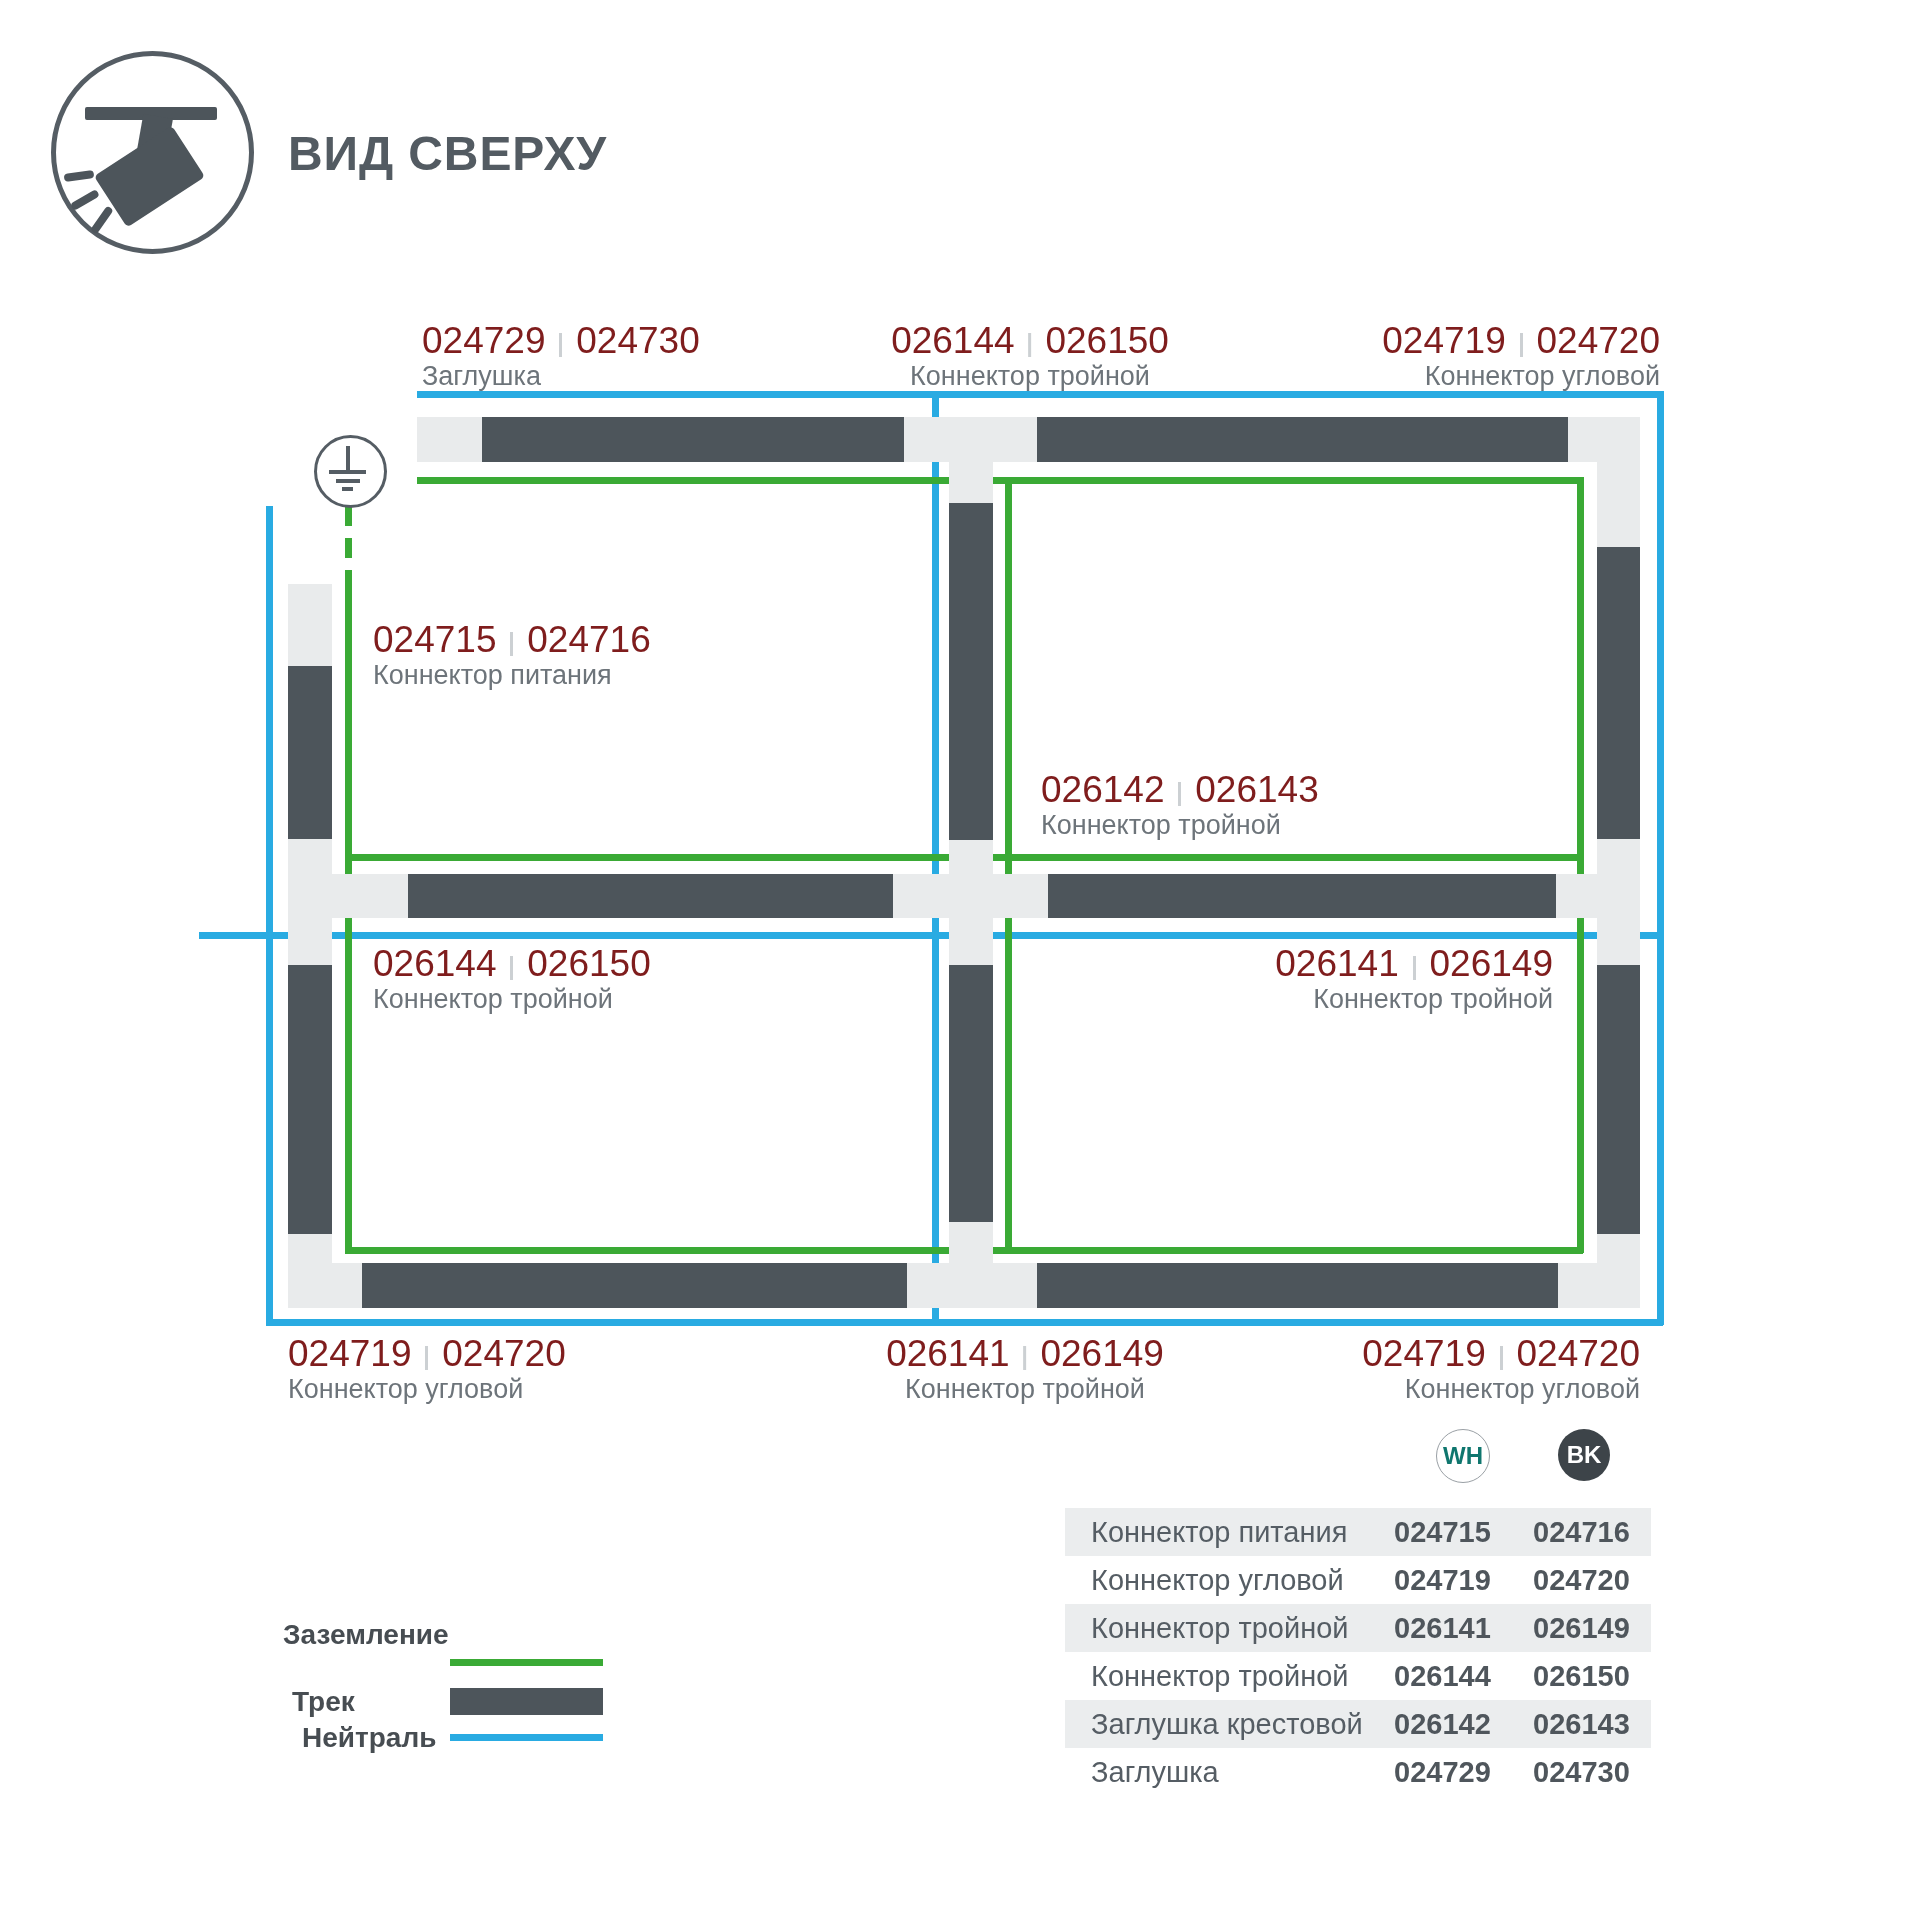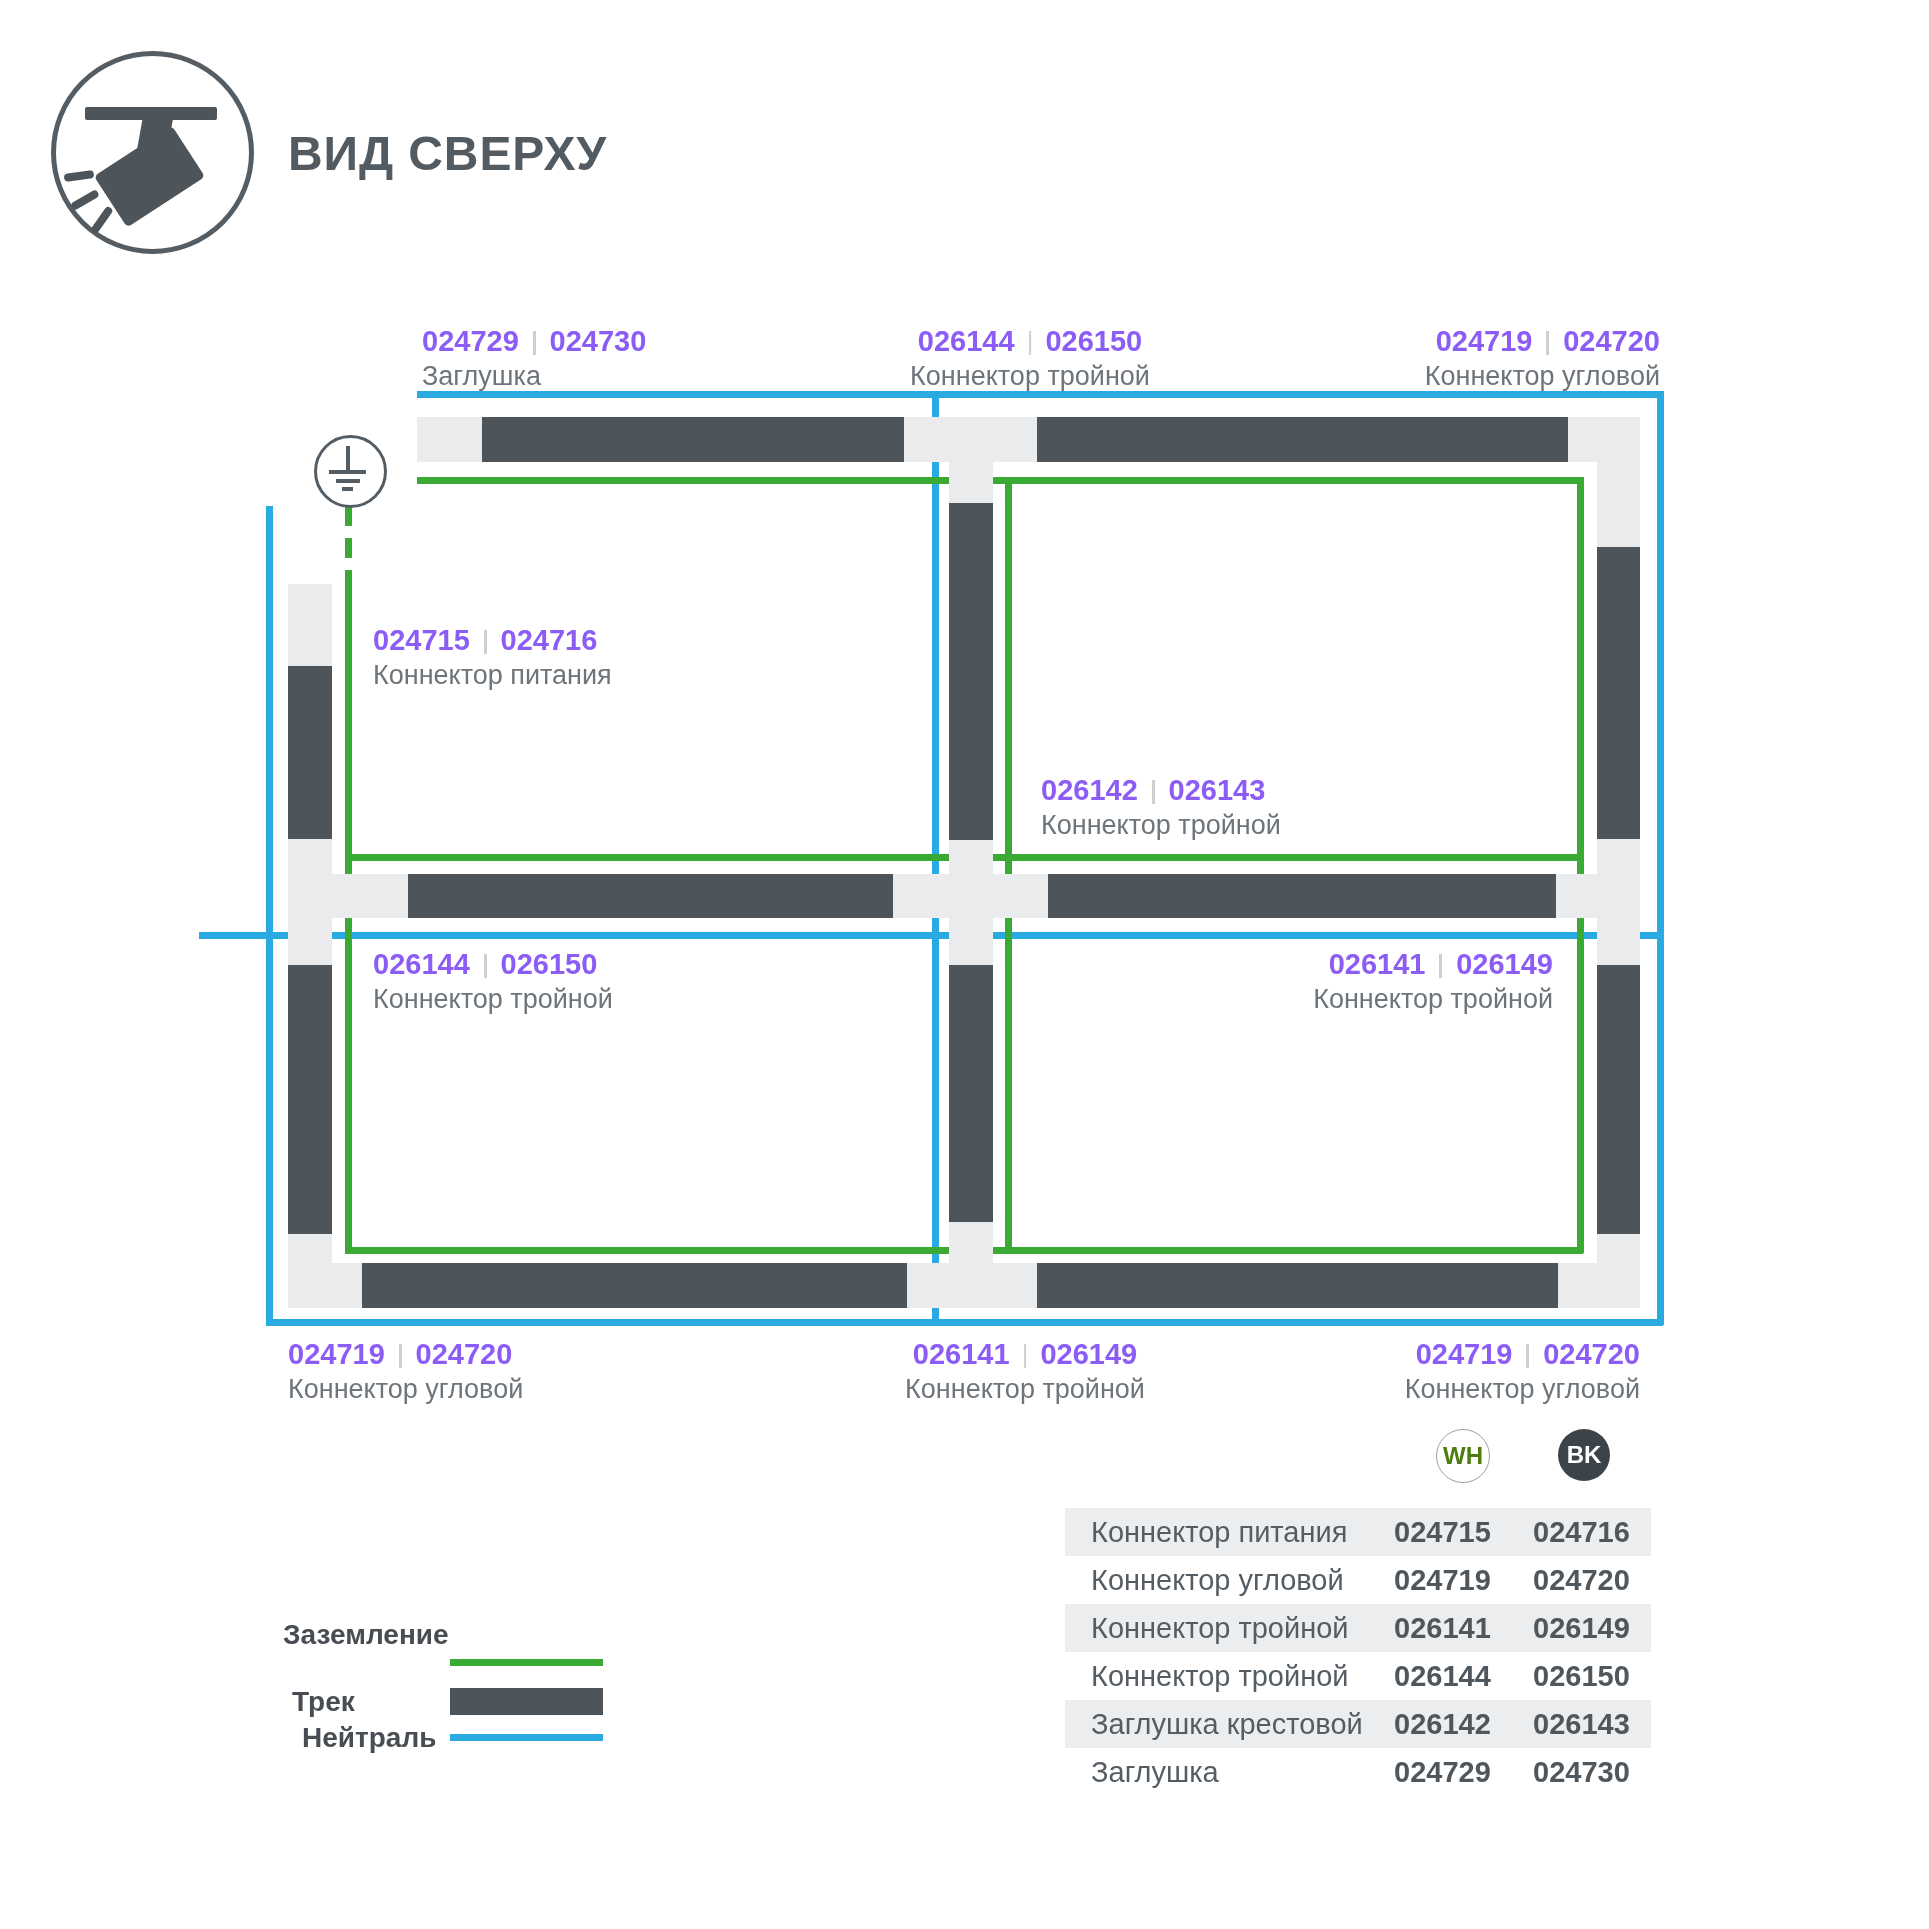--- a/index.html
+++ b/index.html
@@ -25,34 +25,34 @@
   .hline{height:6.5px;}
   .vline{width:6.5px;}
   .green-dashed{width:6.5px;background:repeating-linear-gradient(to bottom,#3aaa35 0 20.4px,rgba(0,0,0,0) 20.4px 32px);}
 
   
   .strip{background:#e9ebec;z-index:2;}
   .dark{background:#4d555b;z-index:3;}
 
   
   .plabel{z-index:4;}
-  .codes{font-size:29px;font-weight:bold;color:#8b5cf6;white-space:nowrap;line-height:32px;}
+  .codes{font-size:37px;font-weight:normal;color:#7f1d1d;white-space:nowrap;line-height:32px;}
   .pname{font-size:27px;color:#6d747a;white-space:nowrap;line-height:30px;margin-top:3.7px;}
   .sep{display:inline-block;width:2.8px;height:24px;background:#ccd0d3;margin:0 14px;vertical-align:-3.7px;}
   .t-center{transform:translateX(-50%);text-align:center;}
   .t-right{text-align:right;}
 
   
   .gnd-circle{left:314px;top:435px;width:67px;height:67px;border:3.7px solid #555d64;border-radius:50%;background:#fff;z-index:4;}
   .gnd-part{background:#555d64;z-index:5;}
 
   
   .badge{width:52px;height:52px;border-radius:50%;font-size:24px;font-weight:bold;
          display:flex;align-items:center;justify-content:center;z-index:4;}
-  .badge-wh{left:1436px;top:1429px;background:#fff;border:1.9px solid #9aa0a5;color:#4d7c0f;text-align:center;}
+  .badge-wh{left:1436px;top:1429px;background:#fff;border:1.9px solid #9aa0a5;color:#0f766e;text-align:center;}
   .badge-bk{left:1558px;top:1429px;background:#3d4449;color:#ffffff;}
 
   
   .ptable{left:1065px;top:1508px;width:586px;z-index:4;}
   .prow{display:flex;align-items:center;height:48px;}
   .prow.shade{background:#ebedee;}
   .prow .rname{flex:1;padding-left:26px;font-size:29px;color:#555d64;}
   .prow .rwh,.prow .rbk{width:139px;text-align:center;font-size:29px;font-weight:bold;color:#4f565c;}
 
   

